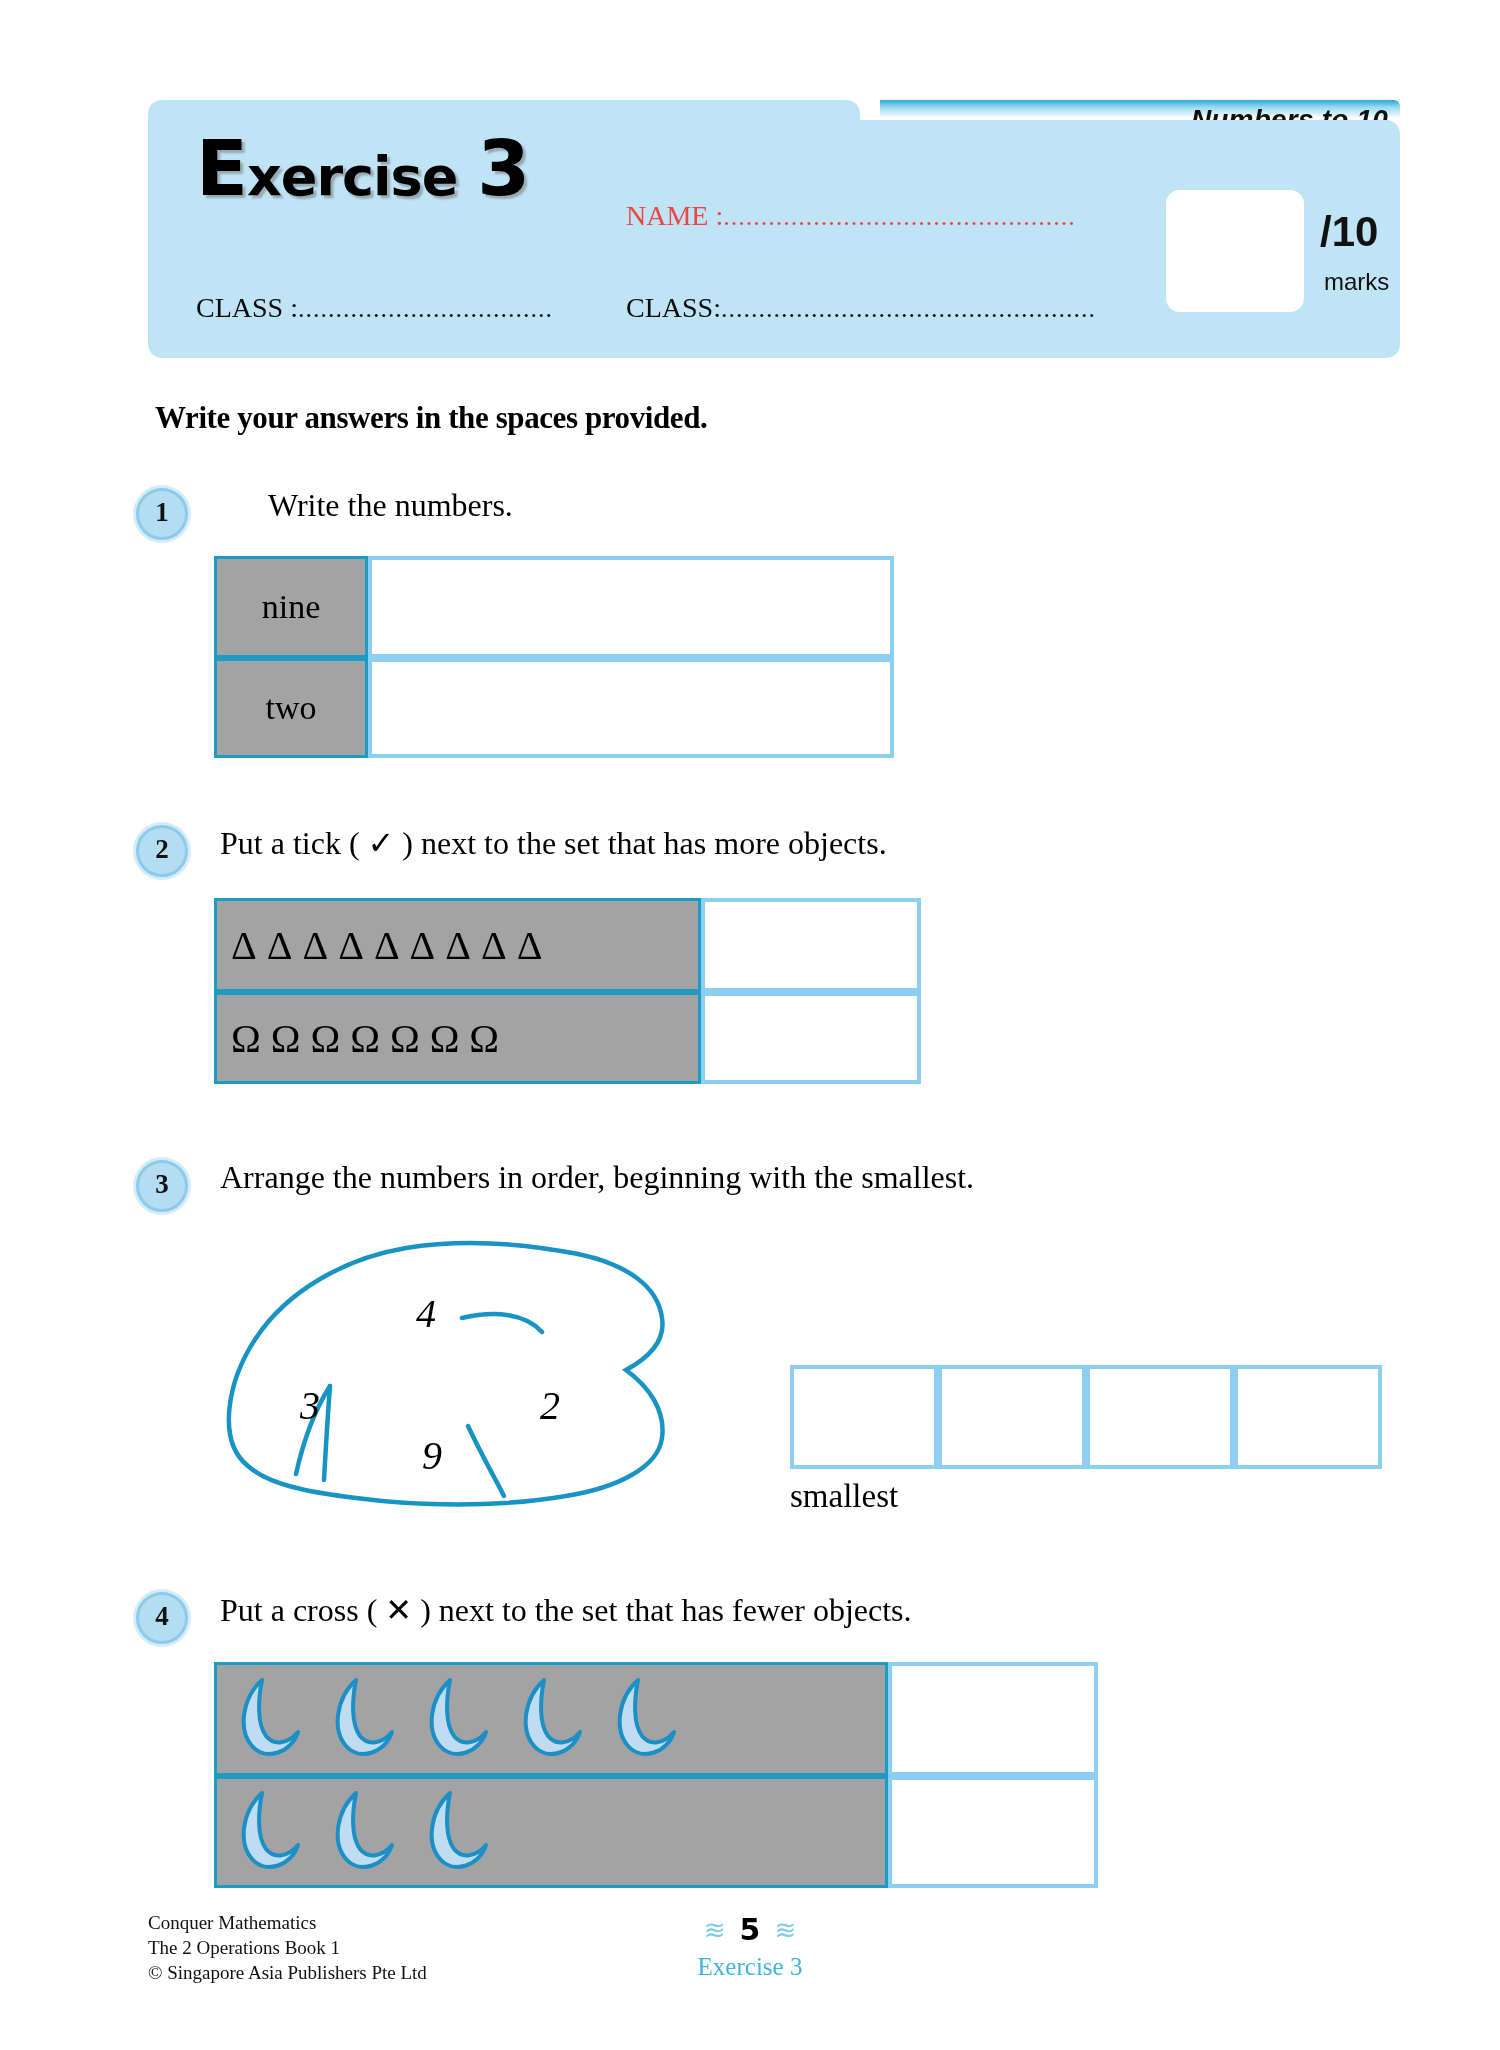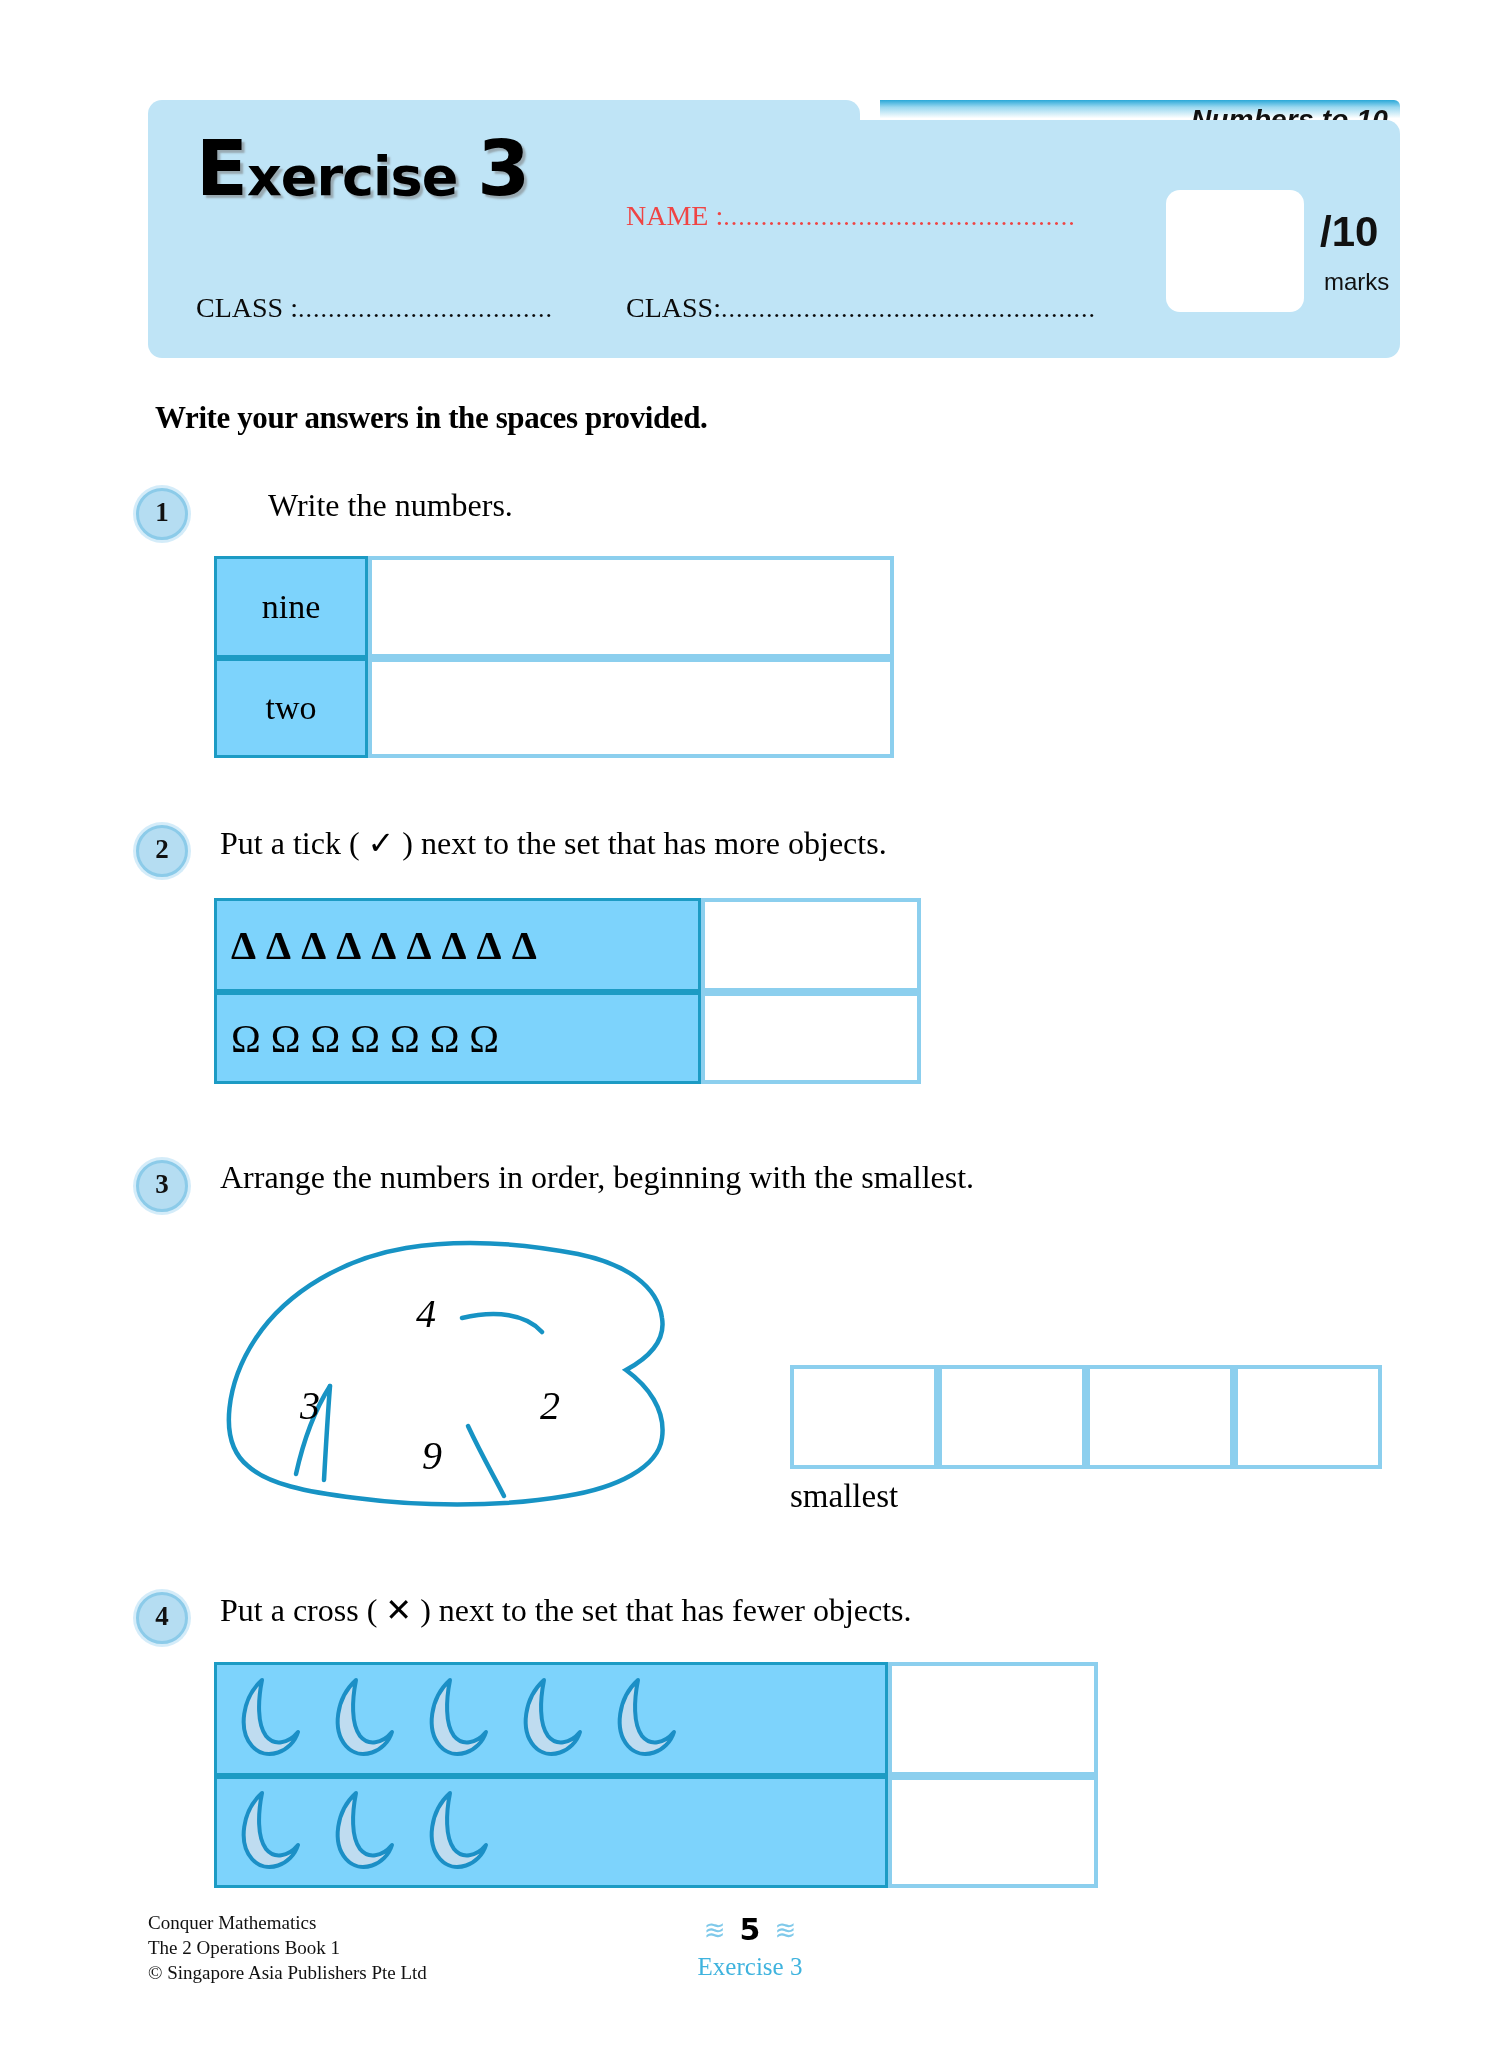--- a/index.html
+++ b/index.html
@@ -171,21 +171,21 @@
   }
 
   
   .tbl {
     position: absolute;
     border-collapse: separate;
     border-spacing: 0;
   }
   .cell-dark {
     border: 3px solid #1c9bc4;
-    background: #7dd3fc;
+    background: #a3a3a3;
   }
   .cell-light {
     border: 4px solid #8ccfee;
     background: #fff;
   }
   .word-cell {
     font-family: "Liberation Serif", serif;
     font-size: 34px;
     text-align: center;
     color: #000;
@@ -316,21 +316,21 @@
   </tr>
 </tbody>
   </table>
 
 <div class="qnum" style="left:136px; top:825px;">2</div>
 <div class="qtext" style="left:220px; top:824px;">Put a tick ( ✓ ) next to the set that has more objects.</div>
 
 <table class="tbl" style="left:214px; top:898px;">
   <tbody>
       <tr>
-    <td class="cell-dark sym-cell" style="width:466px; height:84px;font-weight:bold;">
+    <td class="cell-dark sym-cell" style="width:466px; height:84px;">
       <span id="q2r1">ΔΔΔΔΔΔΔΔΔ</span>
     </td>
     <td class="cell-light" style="width:210px; height:84px;"></td>
   </tr>
   <tr>
     <td class="cell-dark sym-cell" style="height:84px;">
       <span id="q2r2">ΩΩΩΩΩΩΩ</span>
     </td>
     <td class="cell-light"></td>
   </tr>

